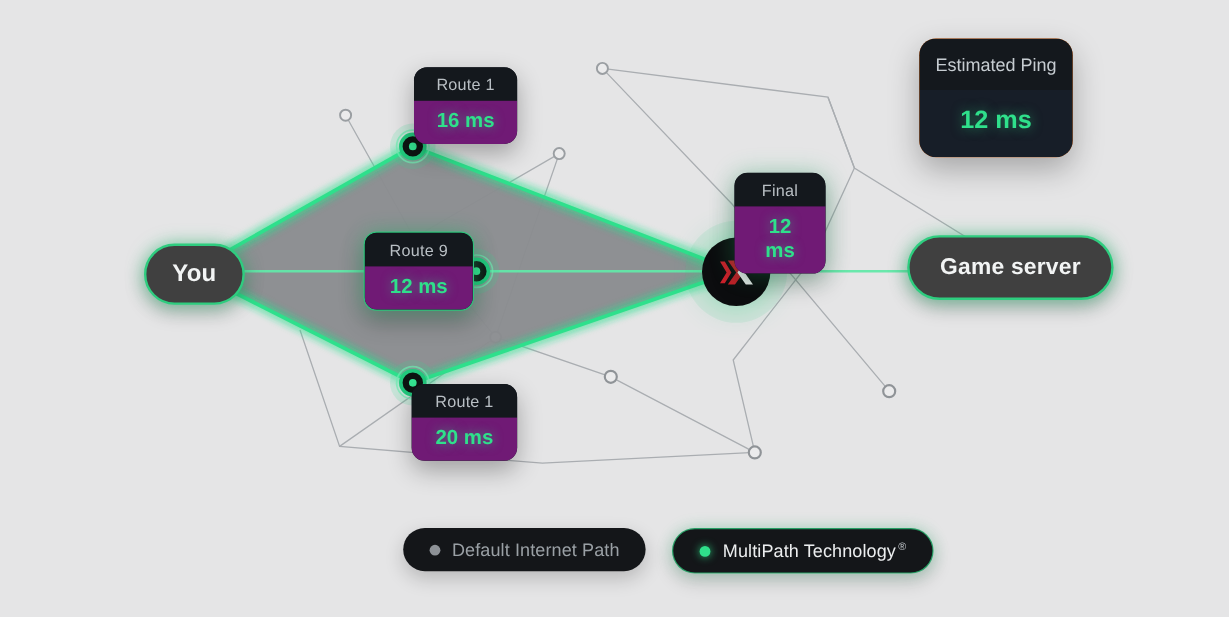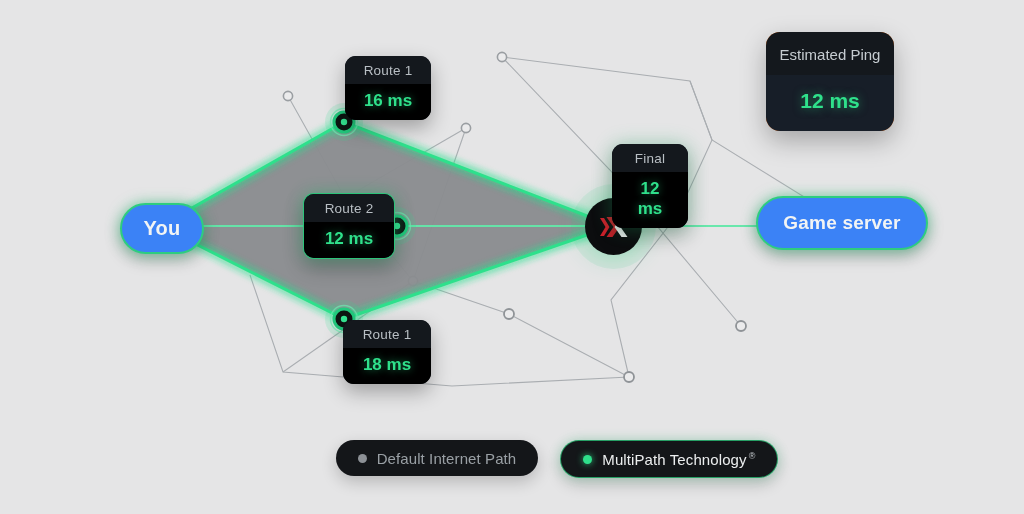--- a/index.html
+++ b/index.html
@@ -26,21 +26,21 @@
     width: 1024px;
     height: 514px;
   }
 
   
   .endpoint {
     position: absolute;
     display: flex;
     align-items: center;
     justify-content: center;
-    background: #3b82f6;
+    background: #404040;
     border: 2px solid #2ecd7f;
     border-radius: 999px;
     color: #f2f4f4;
     font-weight: 700;
     letter-spacing: .2px;
     box-shadow: 0 0 14px rgba(46,205,127,.55),
                 0 6px 16px rgba(0,0,0,.28);
     z-index: 6;
   }
   #ep-you {
@@ -81,21 +81,21 @@
   }
   .card .card-head {
     background: #14181d;
     color: #b9bfc4;
     font-size: 13.5px;
     text-align: center;
     padding: 7px 14px 6px;
     letter-spacing: .2px;
   }
   .card .card-val {
-    background: #000000;
+    background: #701a75;
     color: #2fe08b;
     font-size: 17px;
     font-weight: 700;
     text-align: center;
     padding: 7px 14px 9px;
     text-shadow: 0 0 9px rgba(47,224,139,.55);
   }
   .card.hi {
     border: 1.5px solid rgba(46,205,127,.95);
     box-shadow: 0 0 16px rgba(46,205,127,.45),
@@ -279,27 +279,27 @@
       </svg>
     </span>
   </div>
 
   <div class="card" id="card-r1">
     <div class="card-head">Route 1</div>
     <div class="card-val">16 ms</div>
   </div>
 
   <div class="card hi" id="card-r2">
-    <div class="card-head">Route 2</div>
+    <div class="card-head">Route 9</div>
     <div class="card-val">12 ms</div>
   </div>
 
   <div class="card" id="card-r3">
     <div class="card-head">Route 1</div>
-    <div class="card-val">18 ms</div>
+    <div class="card-val">20 ms</div>
   </div>
 
   <div class="card glow" id="card-final">
     <div class="card-head">Final</div>
     <div class="card-val">12 ms</div>
   </div>
 
   <div id="ping-card">
     <div class="ping-head">Estimated Ping</div>
     <div class="ping-val">12 ms</div>

